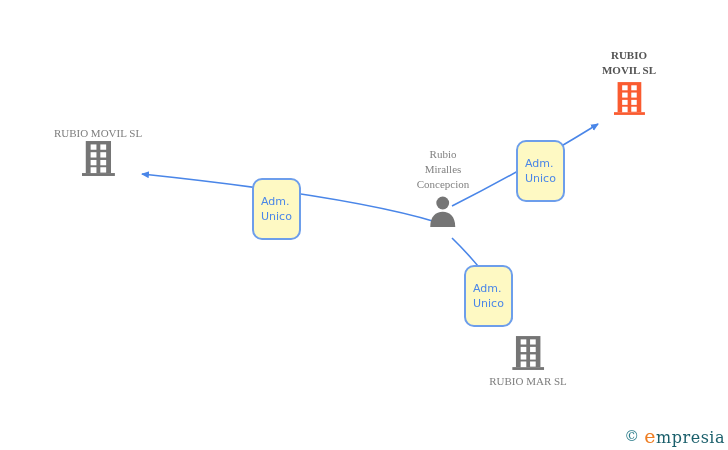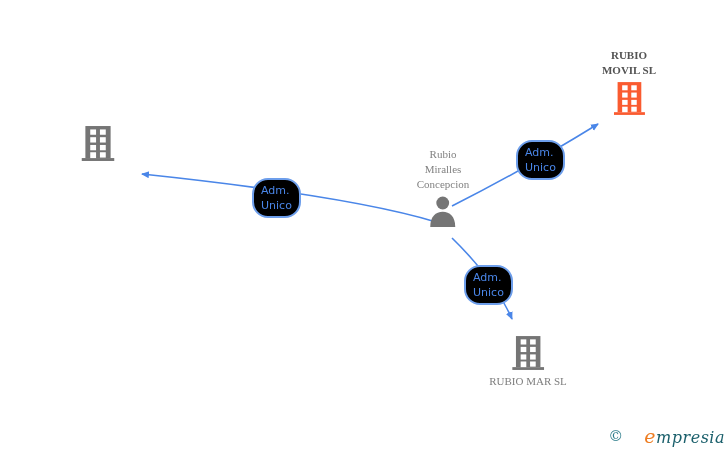--- a/index.html
+++ b/index.html
@@ -14,41 +14,41 @@
   .edge-line{stroke:#4a86e8;stroke-width:1.6;fill:none;}
   .node{position:absolute;text-align:center;cursor:pointer;}
   .company-label{
     display:block;font-size:11px;color:#7e7e7e;white-space:nowrap;
     line-height:15px;
   }
   .company-label.bold{font-weight:bold;color:#545454;}
   .person-label{display:block;font-size:11px;color:#828282;line-height:15px;white-space:nowrap;}
   .edge-box{
     position:absolute;
-    background:#000000;
+    background:#fef9c3;
     border:2px solid #6d9eeb;
-    border-radius:16px;
+    border-radius:10px;
     color:#4a86e8;
     font-size:11px;line-height:15px;
-    padding:3px 7px;
+    padding:14px 7px;
     text-align:left;
     cursor:pointer;
   }
   .edge-box span{display:block;white-space:nowrap;}
   .centerx{transform:translateX(-50%);font-family:Liberation Serif, serif;}
   .footer{
     position:absolute;right:3px;bottom:3px;
     display:flex;align-items:center;gap:5px;
     cursor:pointer;white-space:nowrap;
   }
   .copy{font-size:15px;color:#2e7e8c;font-family:"DejaVu Serif","Liberation Serif",serif;}
   .brand{
-    font-size:16px;font-style:italic;
+    font-size:16px;
     font-family:"DejaVu Serif","Liberation Serif",serif;
-    color:#1a5f6b;letter-spacing:0.5px;margin-left:16px;
+    color:#1a5f6b;letter-spacing:0.5px;
   }
   .brand .first{color:#ee7d22;font-size:19px;}
   .icon{display:block;margin:0 auto;}
 </style>
 </head>
 <body>
 
 <div class="canvas">
 
   <svg class="edges">
@@ -56,20 +56,21 @@
       <marker id="arrow" markerWidth="10" markerHeight="9" refX="7" refY="3.5" orient="auto" markerUnits="userSpaceOnUse">
         <path d="M0,0 L8,3.5 L0,7 Z" fill="#4a86e8"></path>
       </marker>
     </defs>
     <path class="edge-line" d="M 436 222 Q 350 196 142 174" marker-end="url(#arrow)"></path>
     <path class="edge-line" d="M 452 206 Q 520 172 598 124" marker-end="url(#arrow)"></path>
     <path class="edge-line" d="M 452 238 Q 495 280 512 319" marker-end="url(#arrow)"></path>
   </svg>
 
   <div class="node centerx" style="left:98px;top:126px;">
+    <span class="company-label">RUBIO MOVIL SL</span>
     <svg class="icon" width="33" height="35" viewBox="0 0 34 36">
       <rect x="4" y="0" width="26" height="33" fill="#757575"></rect>
       <rect x="0" y="33" width="34" height="3" fill="#757575"></rect>
       <g fill="#ffffff">
         <rect x="9" y="3.5" width="6" height="5.5"></rect>
           <rect x="19" y="3.5" width="6" height="5.5"></rect>
         <rect x="9" y="11.5" width="6" height="5.5"></rect>
           <rect x="19" y="11.5" width="6" height="5.5"></rect>
         <rect x="9" y="19.5" width="6" height="5.5"></rect>
           <rect x="19" y="19.5" width="6" height="5.5"></rect>

